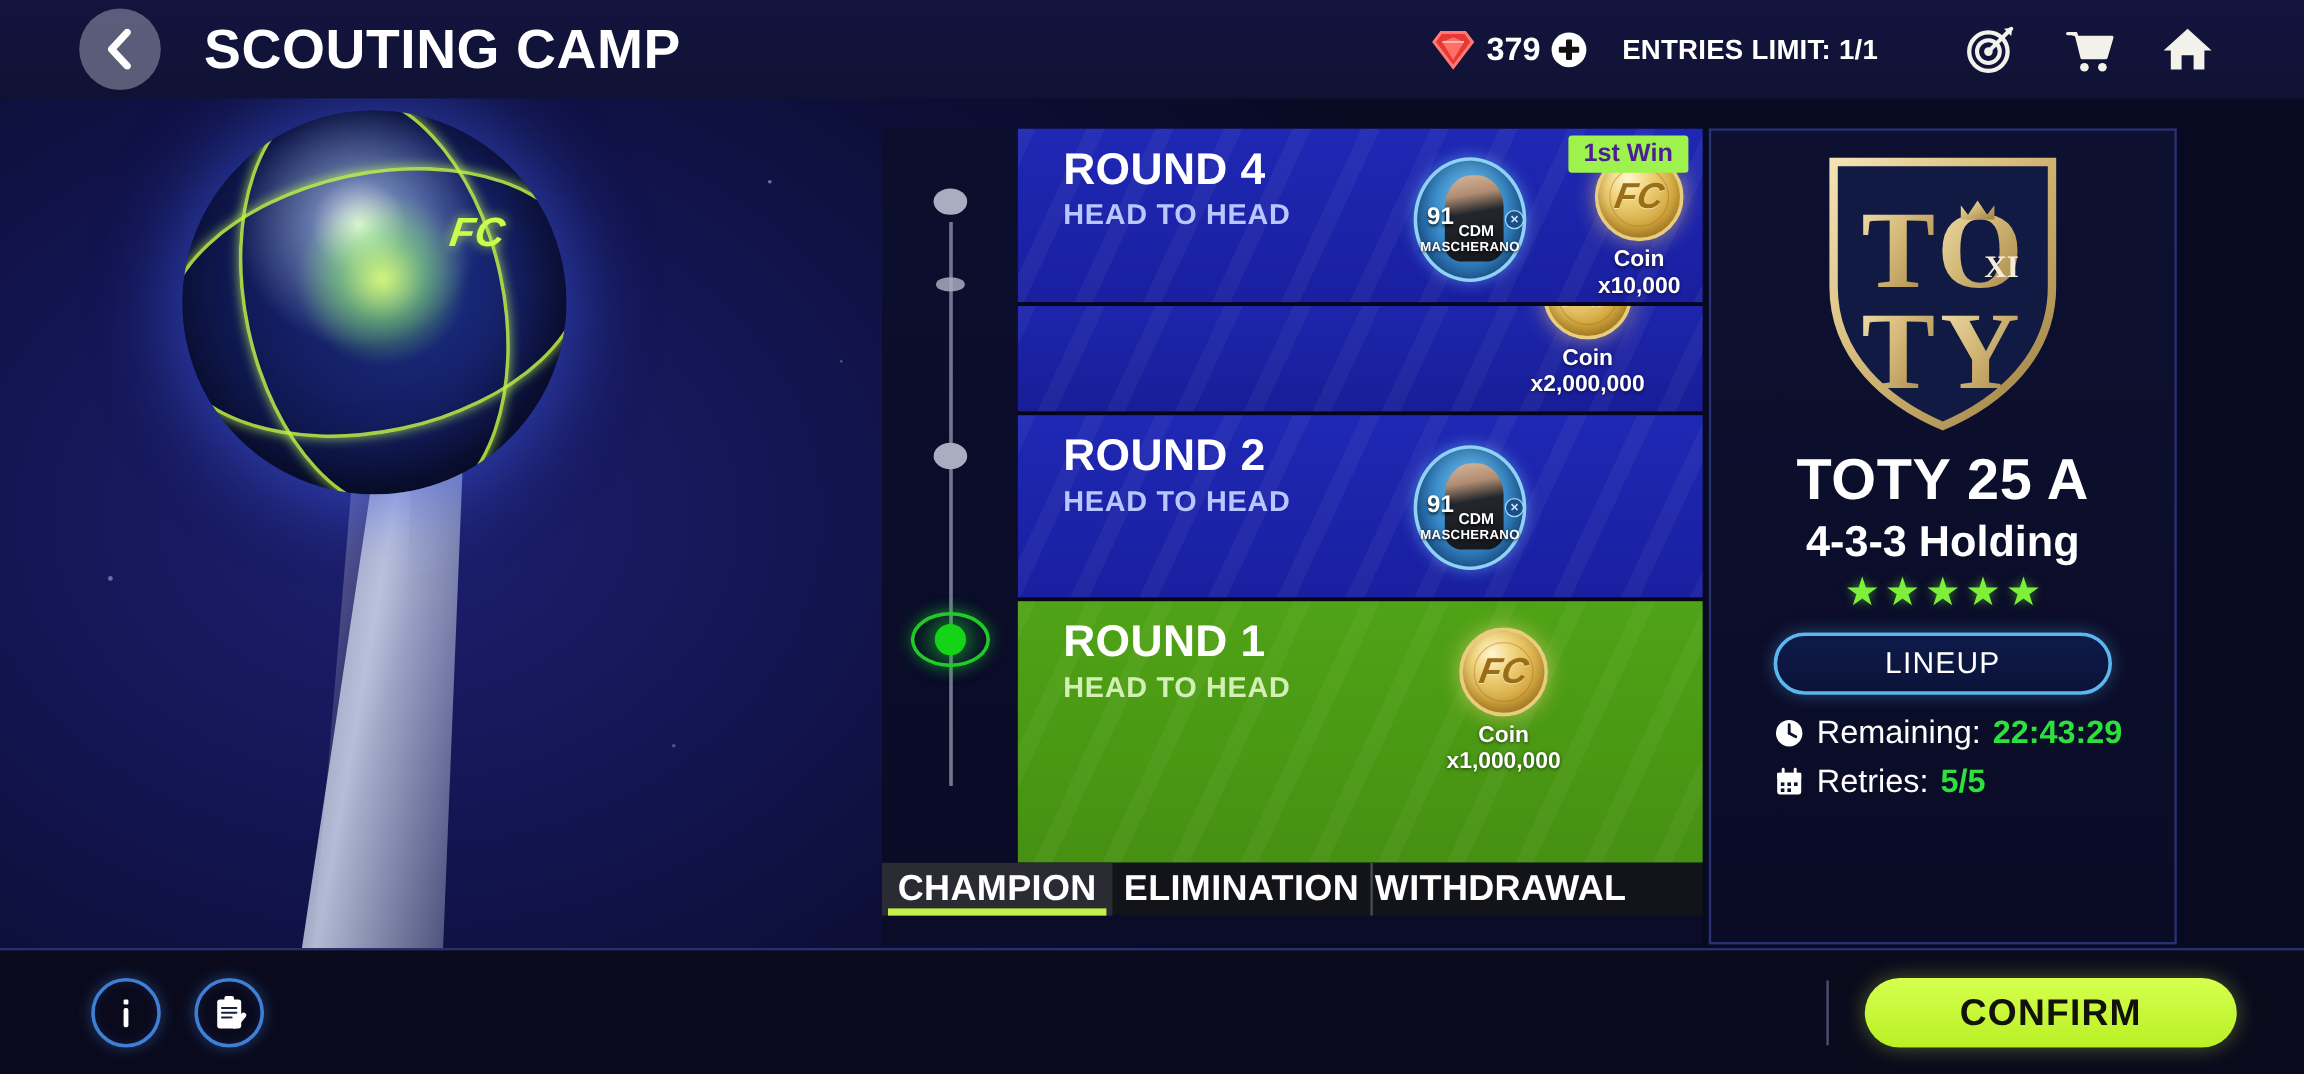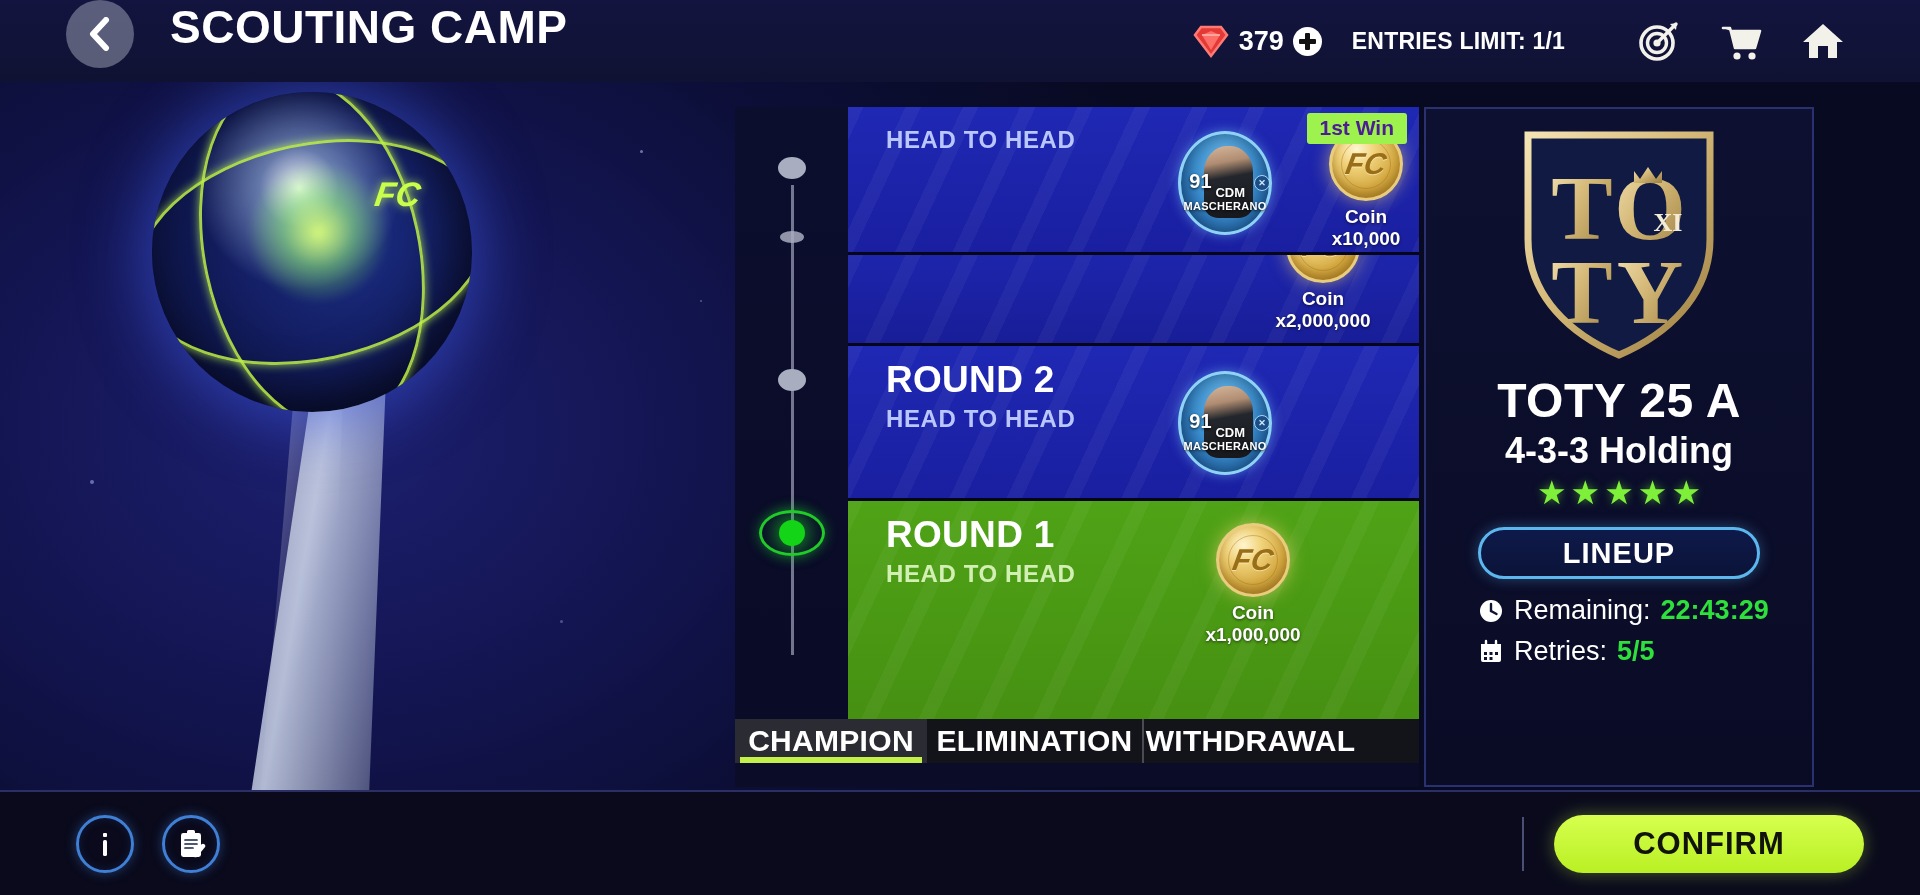--- a/index.html
+++ b/index.html
@@ -20,21 +20,21 @@
   }
   
   .stars { position:absolute; inset:0; pointer-events:none; }
   .star { position:absolute; background:#b9c4ff; border-radius:50%; opacity:.55; }
 
   
   .header {
     position: absolute; top: 0; left: 0;
     width: 1920px; height: 82px;
     background: linear-gradient(180deg,#13143f 0%, #101233 100%);
-    display: flex; align-items: flex-start;
+    display: flex; align-items: center;
     z-index: 20;
   }
   .back-btn {
     width: 68px; height: 68px; margin-left: 66px;
     border-radius: 50%;
     background: rgba(150,155,175,.55);
     display: flex; align-items: center; justify-content: center;
     cursor: pointer; flex: none;
   }
   .back-btn svg { width: 26px; height: 34px; }
@@ -293,21 +293,21 @@
     margin-top:10px; color:#fff; font-size:48px; font-weight:600; letter-spacing:.5px;
   }
   .formation {
     margin-top:2px; color:#fff; font-size:36px; font-weight:600;
   }
   .stars-row { margin-top:4px; display:flex; gap:4px; }
   .star-glyph { color:#7ff03a; font-size:33px; line-height:1; text-shadow:0 0 8px rgba(110,240,50,.5); }
   .lineup-btn {
     margin-top:18px; width:282px; height:52px; border-radius:26px;
     border:3px solid #5cb7ef; background: linear-gradient(180deg,#0e1a4a,#0b1338);
-    color:#fff; font-size:29px; font-weight:700; letter-spacing:1px;
+    color:#fff; font-size:25px; font-weight:400; letter-spacing:1px;
     display:flex; align-items:center; justify-content:center;
     cursor:pointer;
     box-shadow:0 0 14px rgba(90,180,240,.35);
   }
   .stat-row {
     margin-top:16px; width:282px; display:flex; align-items:center; gap:10px;
     color:#fff; font-size:27px; font-weight:500;
   }
   .stat-row.second { margin-top:10px; }
   .stat-icon { width:26px; height:26px; flex:none; }
@@ -430,20 +430,21 @@
       <div class="node" style="top:262px;"></div>
       <div class="node-ring" style="top:403px;"></div>
       <div class="node current" style="top:413px;"></div>
     </div>
 
     <div class="rounds">
 
       <div class="round blue" style="top:0; height:148px;">
         <div class="chevrons"></div>
         <div class="round-text">
+          <div class="round-title">ROUND 4</div>
           <div class="round-sub">HEAD TO HEAD</div>
         </div>
         <div class="win-badge" style="right:12px; top:6px;">1st Win</div>
         <div class="player-card" style="left:330px; top:24px;">
           <div class="pc-oval">
             <div class="pc-silhouette"></div>
           </div>
           <div class="pc-rating">91</div>
           <div class="pc-pos">CDM</div>
           <div class="pc-name">MASCHERANO</div>

